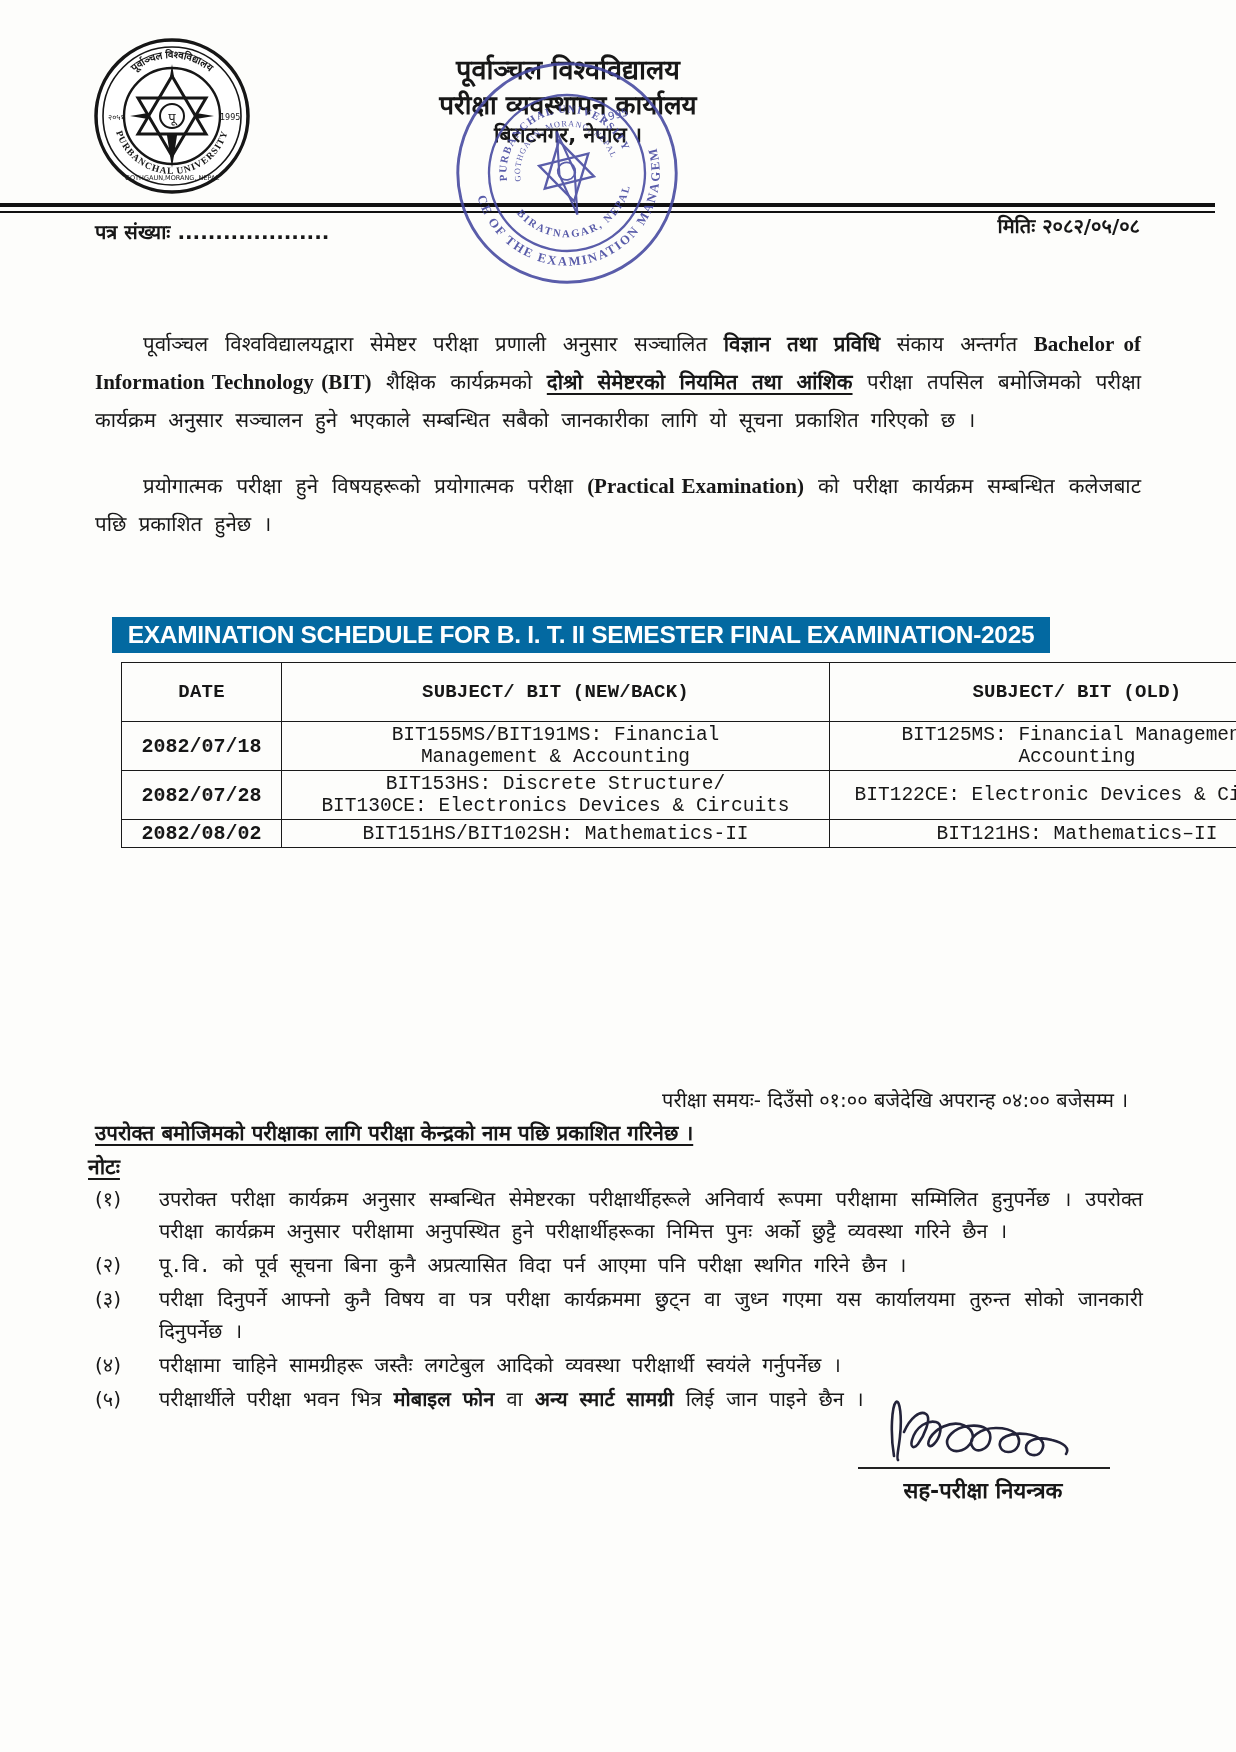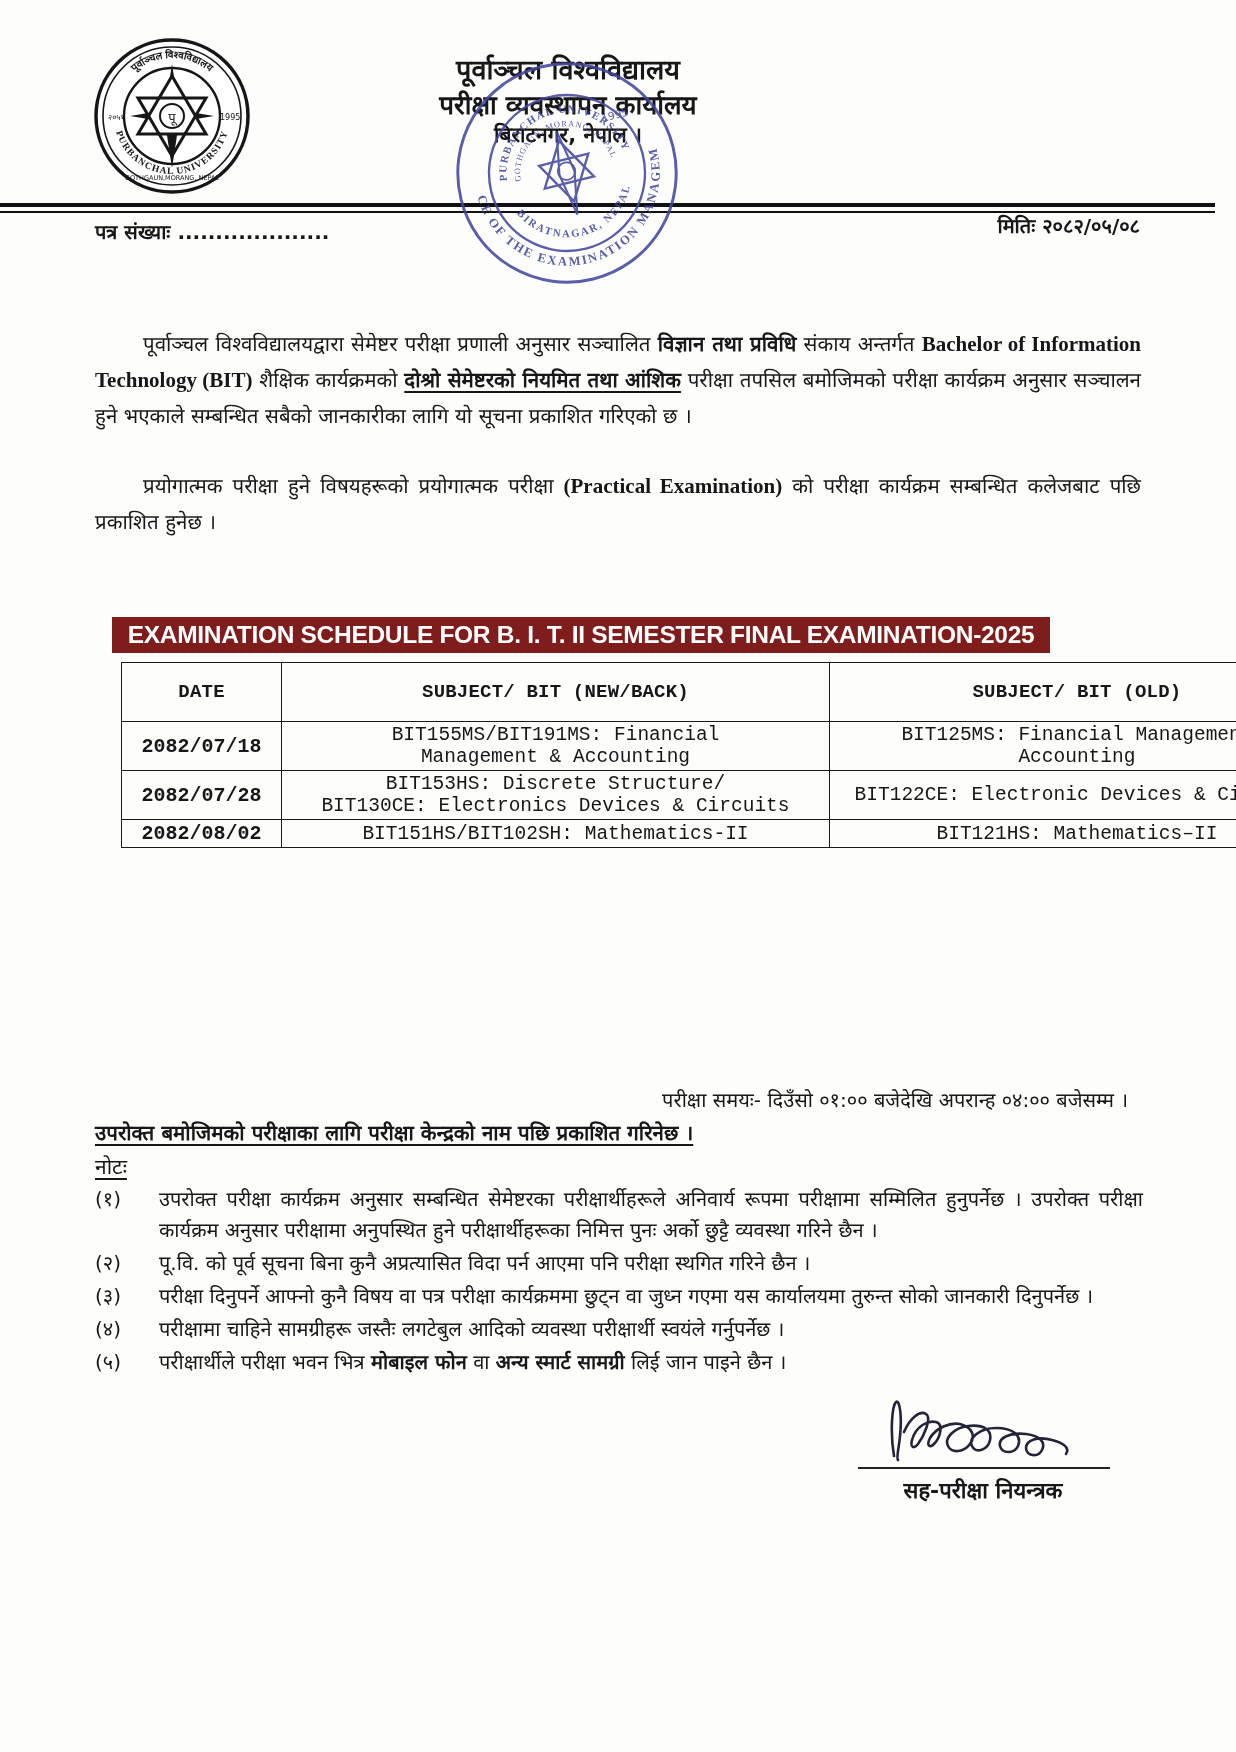--- a/index.html
+++ b/index.html
@@ -18,39 +18,39 @@
   .rule{position:absolute; left:0; top:203px; width:1215px; height:4px;
         border-top:4px solid #111; border-bottom:2px solid #111;}
   .ref-row{position:absolute; left:95px; top:218px; width:1045px; font-size:20px; font-weight:700;}
   .ref-left{position:absolute; left:0; top:0;}
   .ref-right{position:absolute; right:0; top:-6px;}
   
   .title{position:absolute; left:0; top:280px; width:1236px; text-align:center; font-size:27px; font-weight:700;}
   .para{position:absolute; left:95px; width:1046px; font-size:20.5px; line-height:36px; text-align:justify; text-indent:48px;}
   .para1{top:326px;}
   .para2{top:468px;}
-  .seg{white-space:pre-wrap;}
+  .seg{white-space:pre-wrap;font-family:Liberation Mono, monospace;}
   .bold{font-weight:700;}
   .bold-underline{font-weight:700; text-decoration:underline; text-underline-offset:4px;}
   .bold-latin{font-weight:700; font-family:"Liberation Serif", serif; font-size:21px;}
   .tapasil{position:absolute; left:0; top:583px; width:1160px; text-align:center; font-size:21px; font-weight:700; text-decoration:underline; text-underline-offset:4px;}
-  .banner{position:absolute; left:112px; top:617px; width:938px; height:36px; background:#7f1d1d; color:#fff;
+  .banner{position:absolute; left:112px; top:617px; width:938px; height:36px; background:#0369a1; color:#fff;
           font-family:"Liberation Sans", sans-serif; font-weight:700; font-size:24.5px; letter-spacing:-.3px;
           display:flex; align-items:center; justify-content:center;}
   
   .sched{position:absolute; left:121px; top:662px; width:1204px; border-collapse:collapse;
          font-family:Liberation Mono, monospace;}
   .sched th,.sched td{border:1.8px solid #1a1a1a; text-align:center; vertical-align:middle; padding:2px 8px;}
   .sched th{font-size:19px; font-weight:700; height:54px; letter-spacing:.2px;}
   .sched td{font-size:19.5px; white-space:pre-line;}
   .sched td.col-date{font-weight:700; font-size:20px;}
   
   .time-line{position:absolute; right:108px; top:1086px; font-size:20px;}
   .center-line{position:absolute; left:95px; top:1118px; font-size:20.5px; font-weight:700; text-decoration:underline; text-underline-offset:4px;}
-  .note-label{position:absolute; left:95px; top:1152px; font-size:21px; font-weight:400; text-decoration:underline; text-underline-offset:4px;}
+  .note-label{position:absolute; left:88px; top:1152px; font-size:21px; font-weight:700; text-decoration:underline; text-underline-offset:4px;}
   .notes{position:absolute; left:95px; top:1184px; width:1048px; font-size:20px; line-height:31px;}
   .note-row{display:flex; margin-bottom:2px;}
   .note-num{flex:none; width:40px;}
   .note-text{flex:1; text-align:justify;margin-left:24px;}
   
   .sig-scribble{position:absolute; left:880px; top:1392px; width:225px; height:80px;}
   .sig-line{position:absolute; left:858px; top:1467px; width:252px; border-bottom:2px solid #222;}
   .sig-title{position:absolute; left:833px; top:1474px; width:300px; text-align:center; font-size:22px; font-weight:700;}
   .svgtext{font-family:"Liberation Serif", serif;}
 </style>

